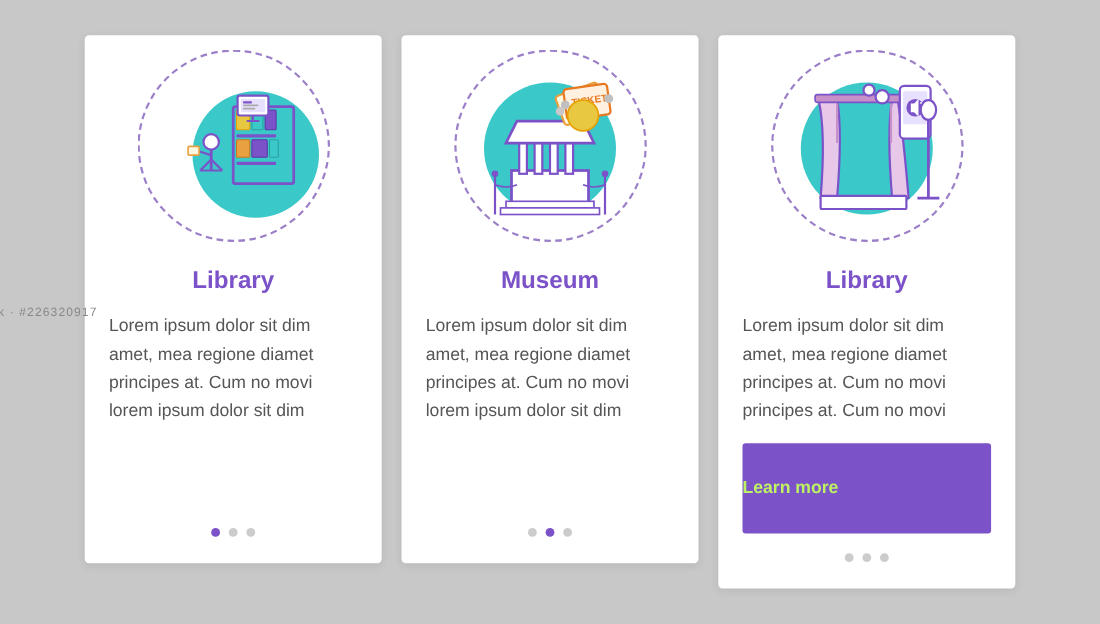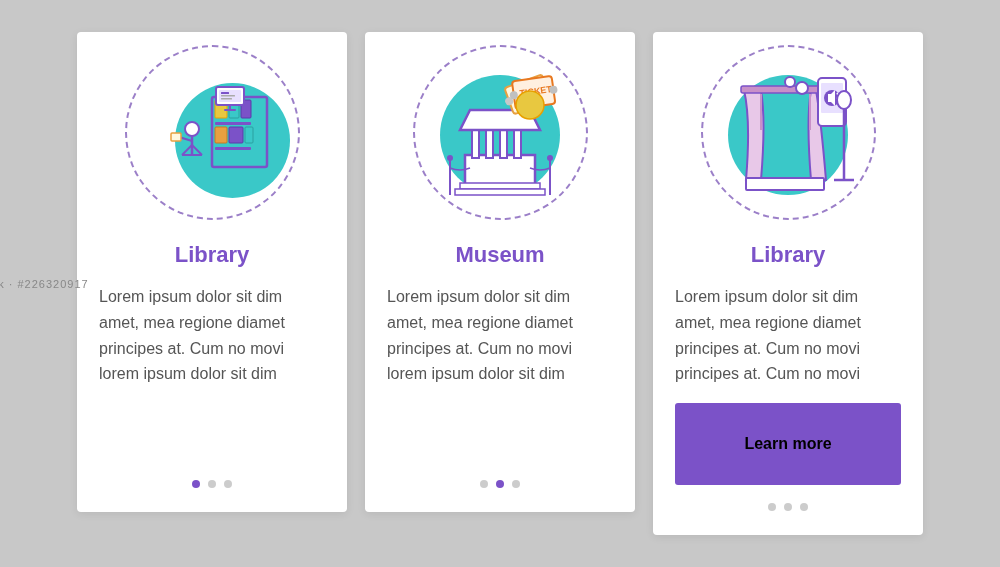--- a/index.html
+++ b/index.html
@@ -106,30 +106,30 @@
       border-radius: 50%;
       background: #ccc;
     }
 
     .dot.active {
       background: #7b52c8;
     }
 
     .learn-more-btn {
       background: #7b52c8;
-      color: #000000;
+      color: #bef264;
       border: none;
       width: calc(100% - 44px);
       padding: 32px 0;
       font-size: 16px;
       font-weight: 600;
       border-radius: 3px;
       cursor: pointer;
       margin-top: 16px;
-      text-align: center;
+      text-align: left;
     }
 
     
     .icon-wrapper {
       position: relative;
       width: 175px;
       height: 175px;
       display: flex;
       align-items: center;
       justify-content: center;

